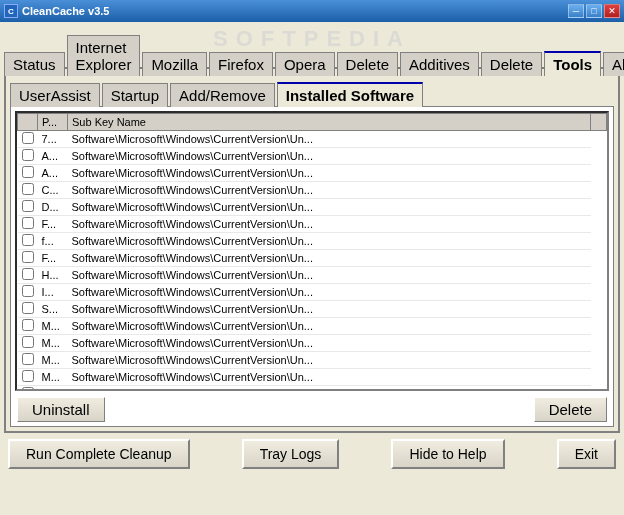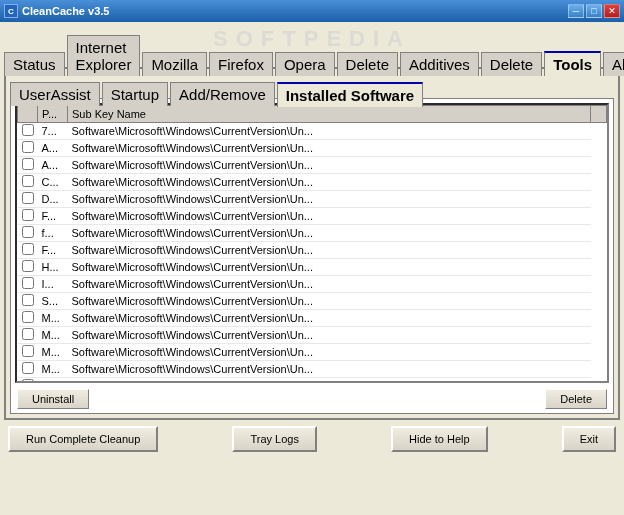--- a/index.html
+++ b/index.html
@@ -96,22 +96,22 @@
     }
 
     .tab-content-area {
       border: 2px solid #808080;
       background: #ece9d8;
       padding: 4px;
     }
 
     .tab-row-2 {
       display: flex;
-      align-items: flex-start;
-      margin-bottom: 0;
+      align-items: center;
+      margin-bottom: 8px;
     }
 
     
     .inner-tab-content {
       border: 1px solid #808080;
       background: white;
       padding: 4px;
     }
 
     
@@ -159,41 +159,41 @@
       justify-content: space-between;
       margin-top: 6px;
       padding: 0 2px;
     }
     .win-btn {
       background: linear-gradient(to bottom, #f0ede0, #d8d4c8);
       border: 1px solid #808080;
       border-top-color: #ffffff;
       border-left-color: #ffffff;
       padding: 3px 14px;
-      font-size: 11px;
+      font-size: 15px;
       cursor: pointer;
       font-family: 'Segoe UI', Tahoma, sans-serif;
     }
 
     
     .bottom-bar {
       display: flex;
       gap: 6px;
       padding: 6px 4px;
       justify-content: space-between;
     }
     .bottom-btn {
       background: linear-gradient(to bottom, #f0ede0, #d8d4c8);
       border: 2px solid;
       border-top-color: #ffffff;
       border-left-color: #ffffff;
       border-bottom-color: #808080;
       border-right-color: #808080;
       padding: 5px 16px;
-      font-size: 11px;
+      font-size: 14px;
       cursor: pointer;
       font-family: 'Segoe UI', Tahoma, sans-serif;
     }
 
     
     .table-container::-webkit-scrollbar {
       width: 16px;
     }
     .table-container::-webkit-scrollbar-track {
       background: #d4d0c8;

